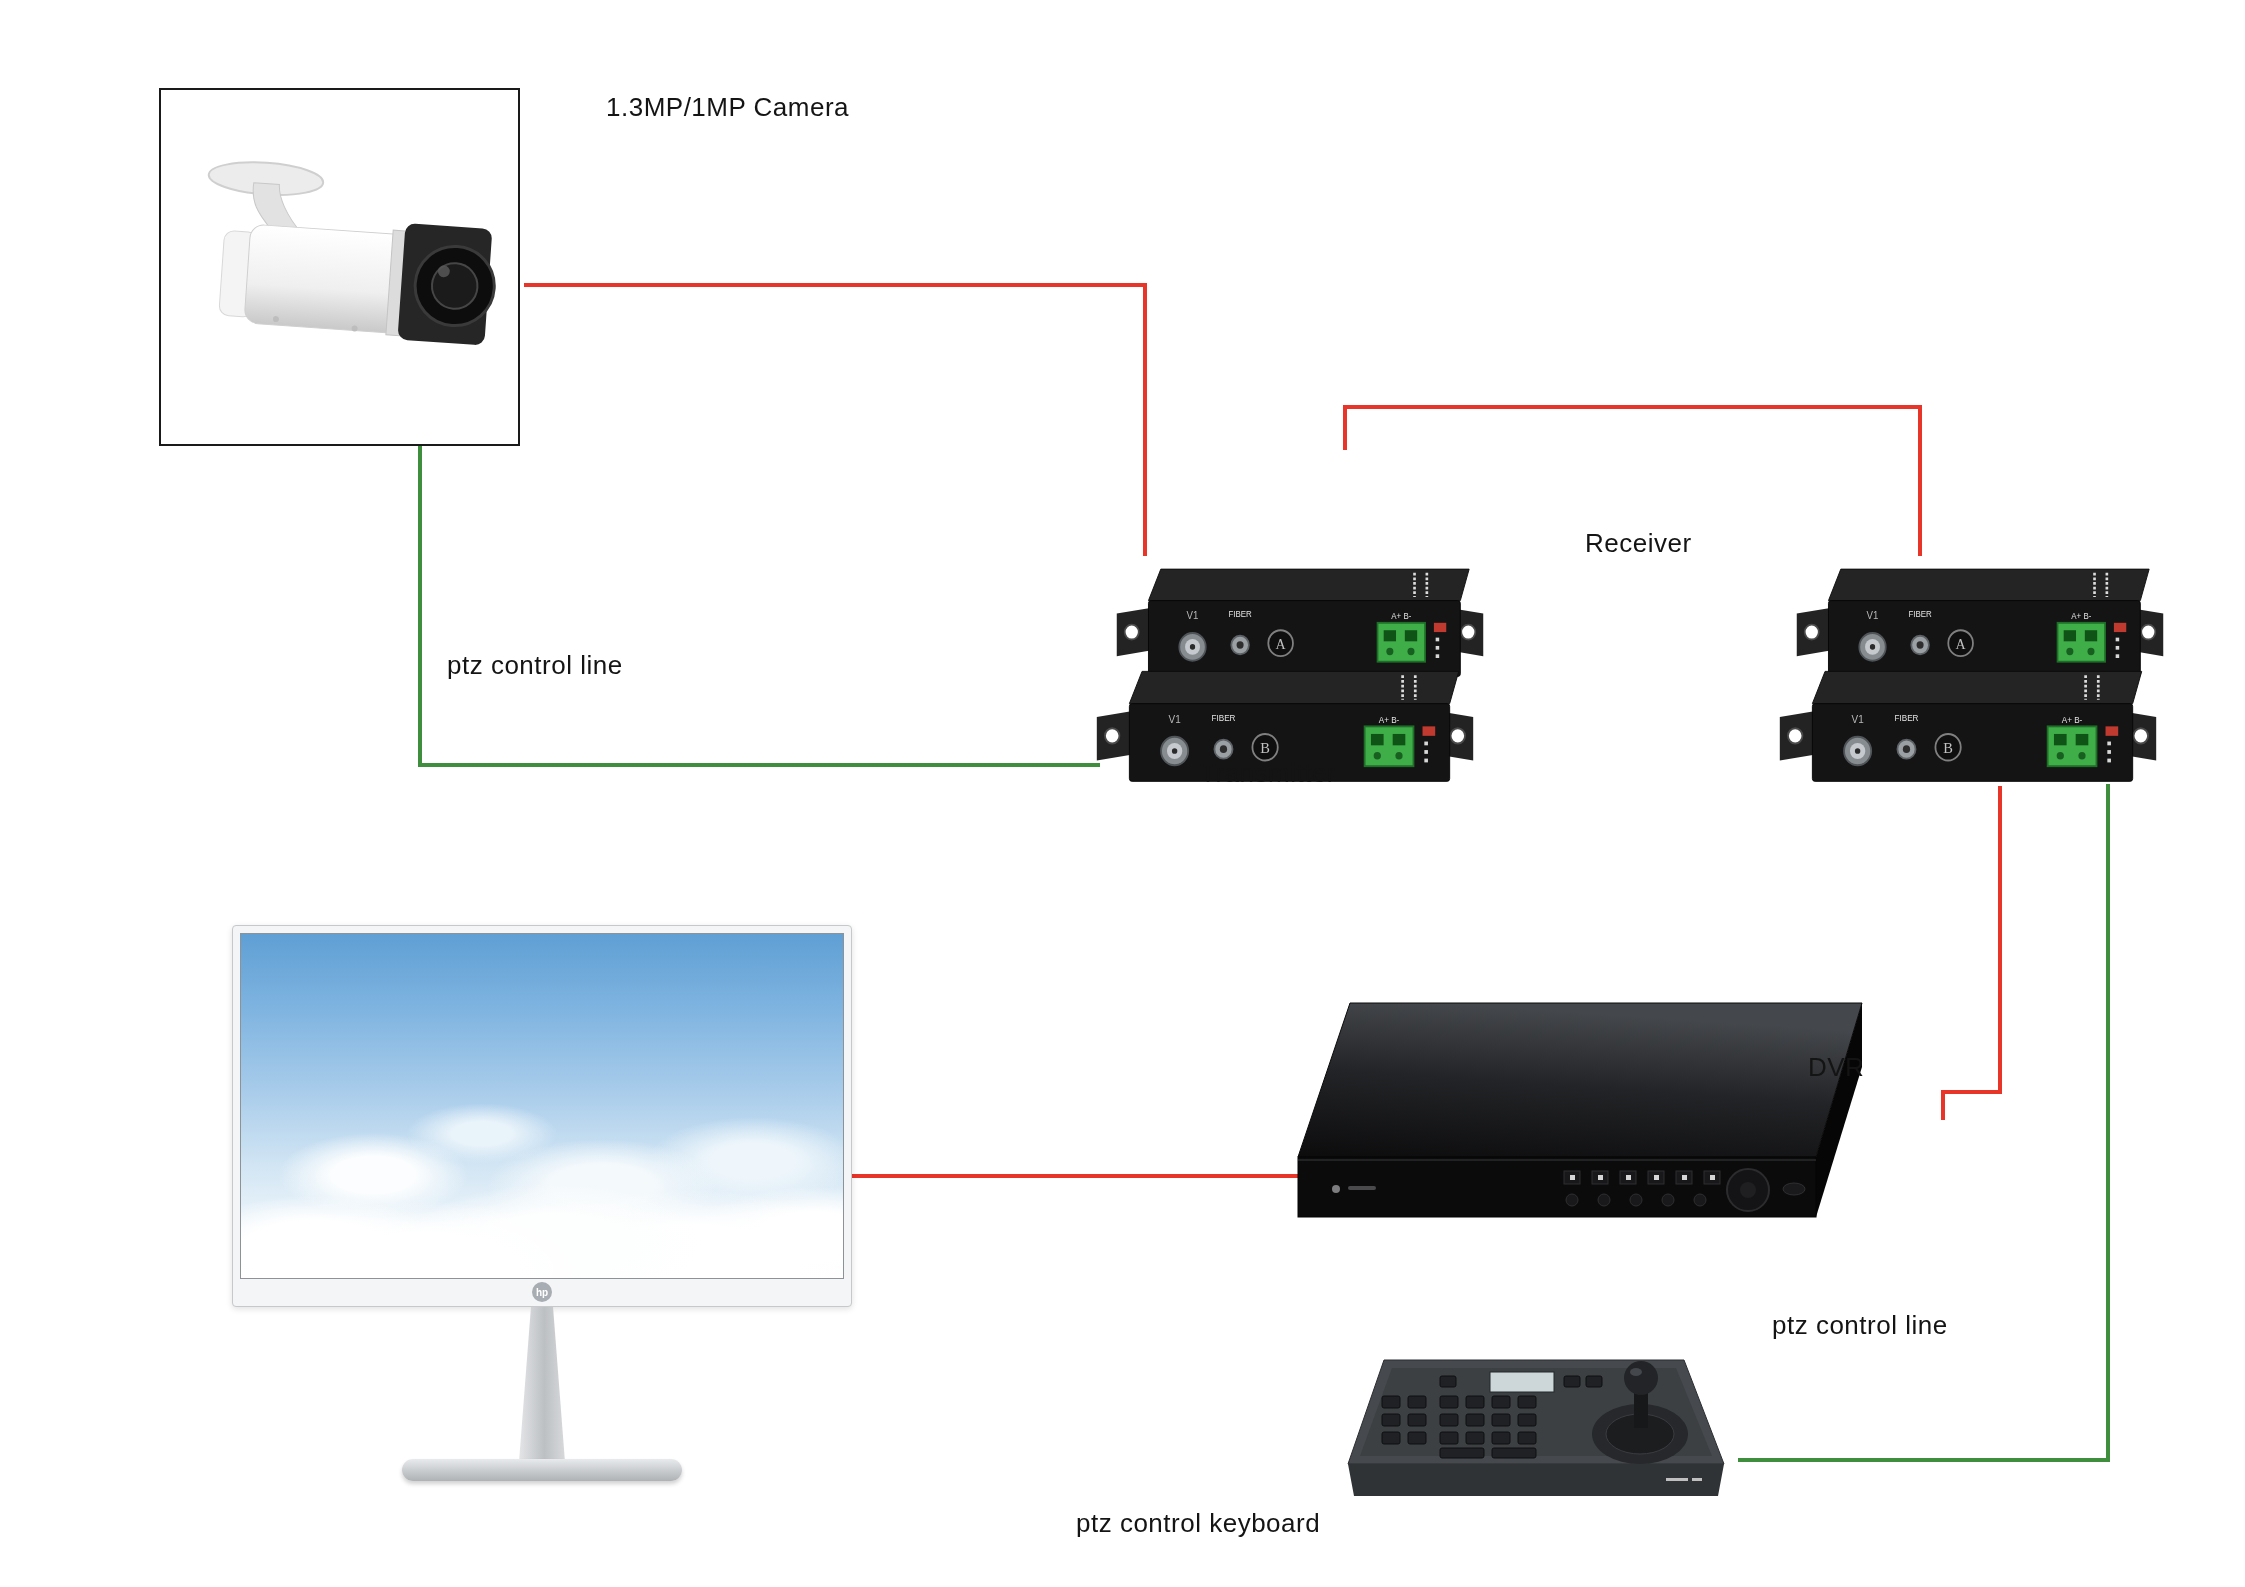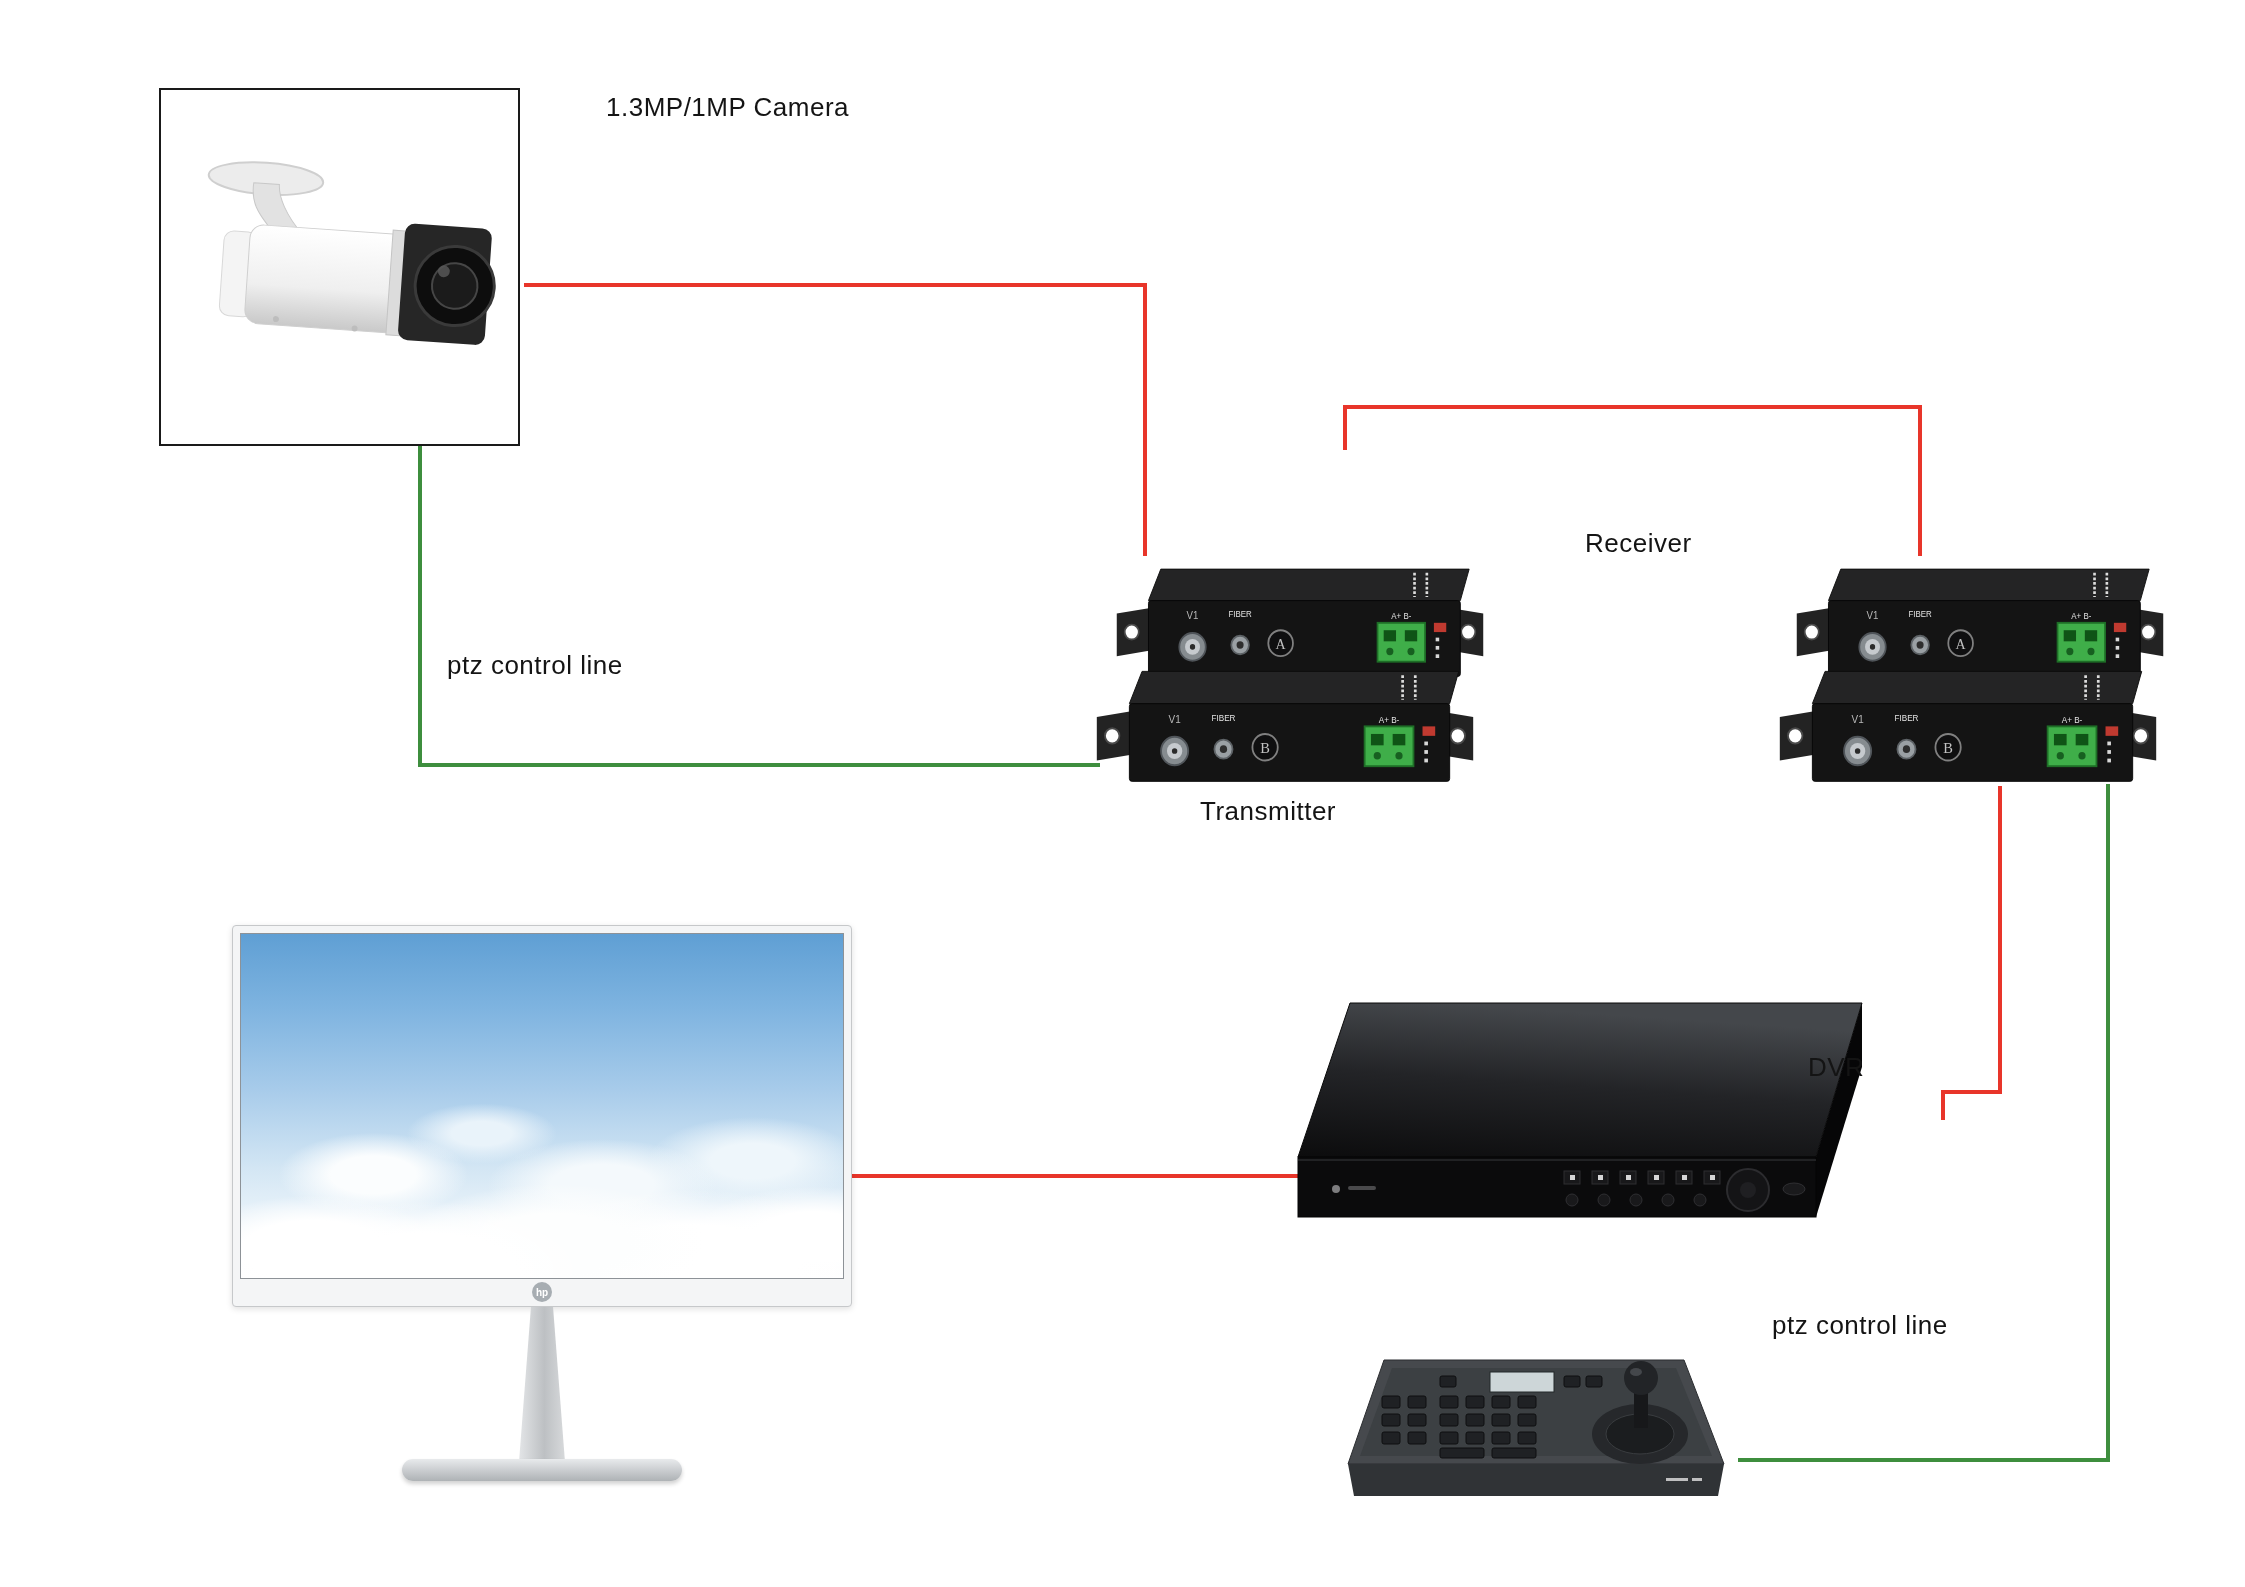--- a/index.html
+++ b/index.html
@@ -12,21 +12,21 @@
   .wire{fill:none;stroke-width:4;}
   .wire-red{stroke:var(--video-line,#e8352a);}
   .wire-green{stroke:var(--ptz-line,#3e8e3e);}
   
   .label{
     position:absolute;font-size:26px;color:#141414;white-space:nowrap;
     letter-spacing:.5px;
   }
   .camera-label{left:606px;top:92px;}
   .ptz-left-label{left:447px;top:650px;}
-  .transmitter-label{left:1200px;top:796px;}
+  .transmitter-label{left:1200px;top:758px;}
   .receiver-label{left:1585px;top:528px;text-align:center;}
   .dvr-label{left:1808px;top:1028px;margin-top:24px;}
   .ptz-right-label{left:1772px;top:1310px;}
   .keyboard-label{left:1076px;top:1508px;}
   
   .camera-box{
     position:absolute;left:159px;top:88px;width:361px;height:358px;
     border:2px solid #1a1a1a;background:#ffffff;box-sizing:border-box;
   }
   .camera-box svg{width:100%;height:100%;display:block;}
@@ -263,14 +263,15 @@
       <rect x="352" y="140" width="10" height="3" fill="#d8d8d8" opacity="0.85"></rect>
     </g>
   </svg>
 
   <div class="label camera-label">1.3MP/1MP Camera</div>
   <div class="label ptz-left-label">ptz control line</div>
   <div class="label transmitter-label">Transmitter</div>
   <div class="label receiver-label">Receiver</div>
   <div class="label dvr-label">DVR</div>
   <div class="label ptz-right-label">ptz control line</div>
+  <div class="label keyboard-label">ptz control keyboard</div>
 
 </div>
 
 </body></html>

